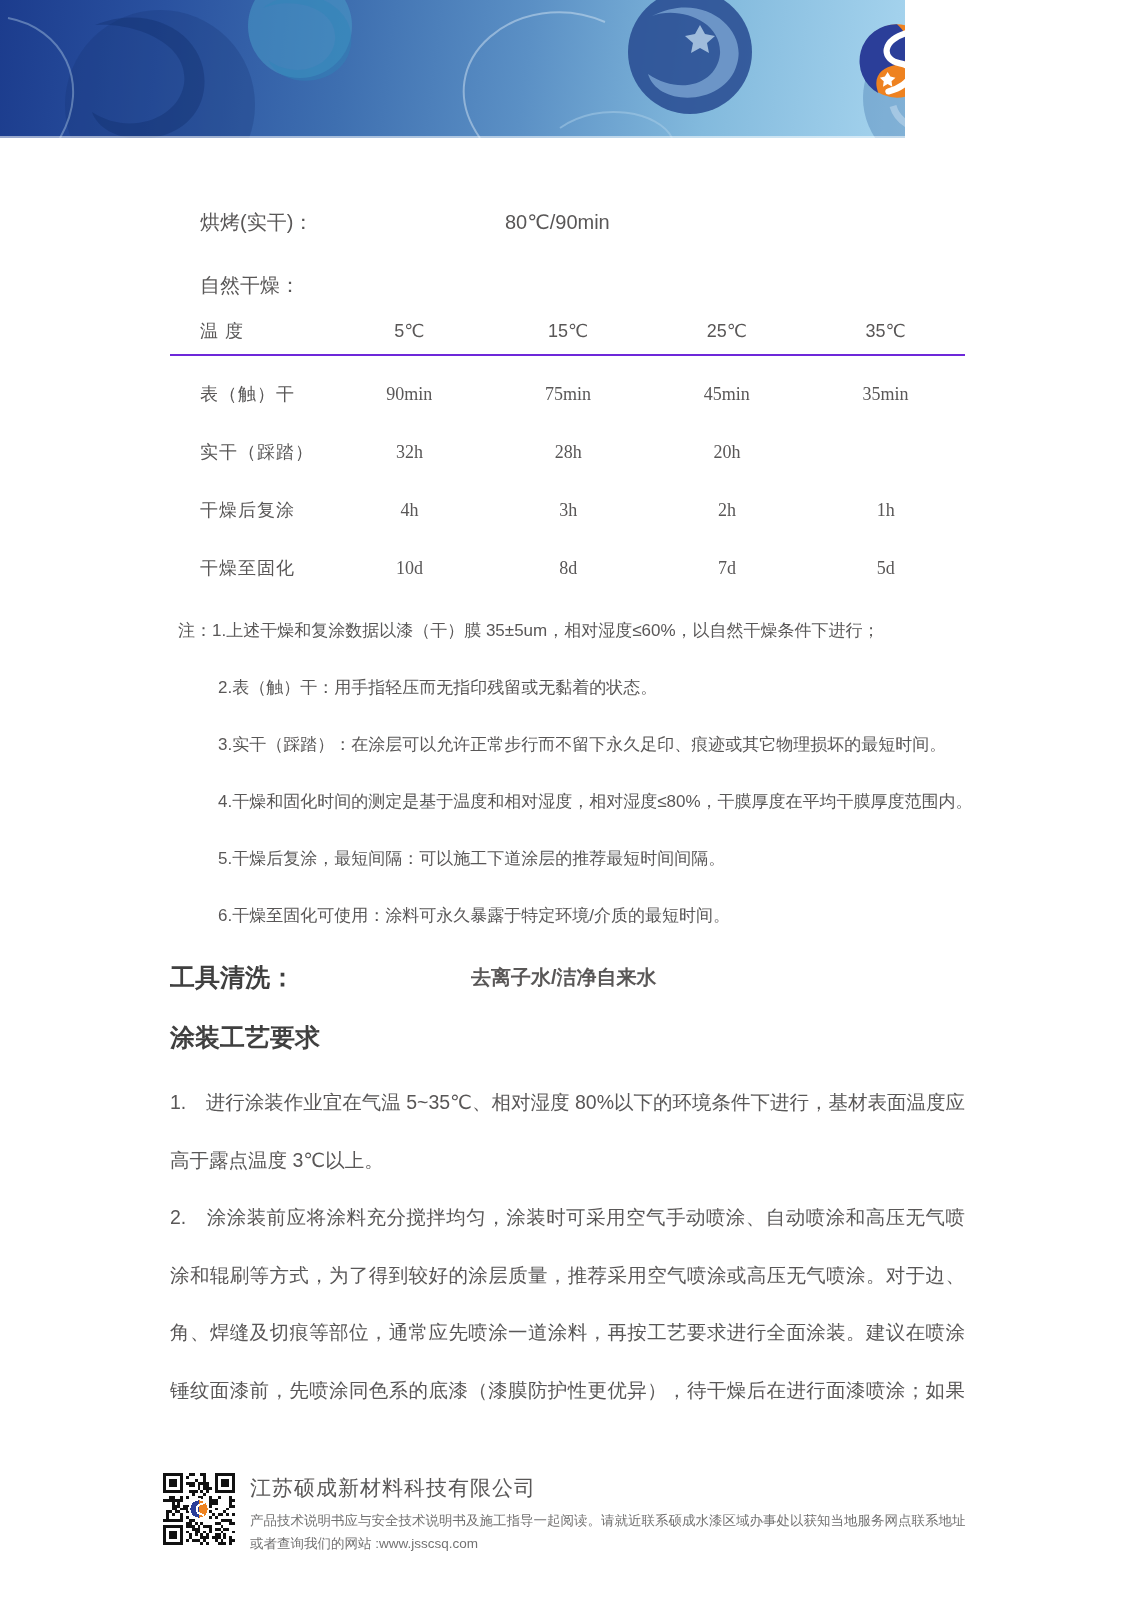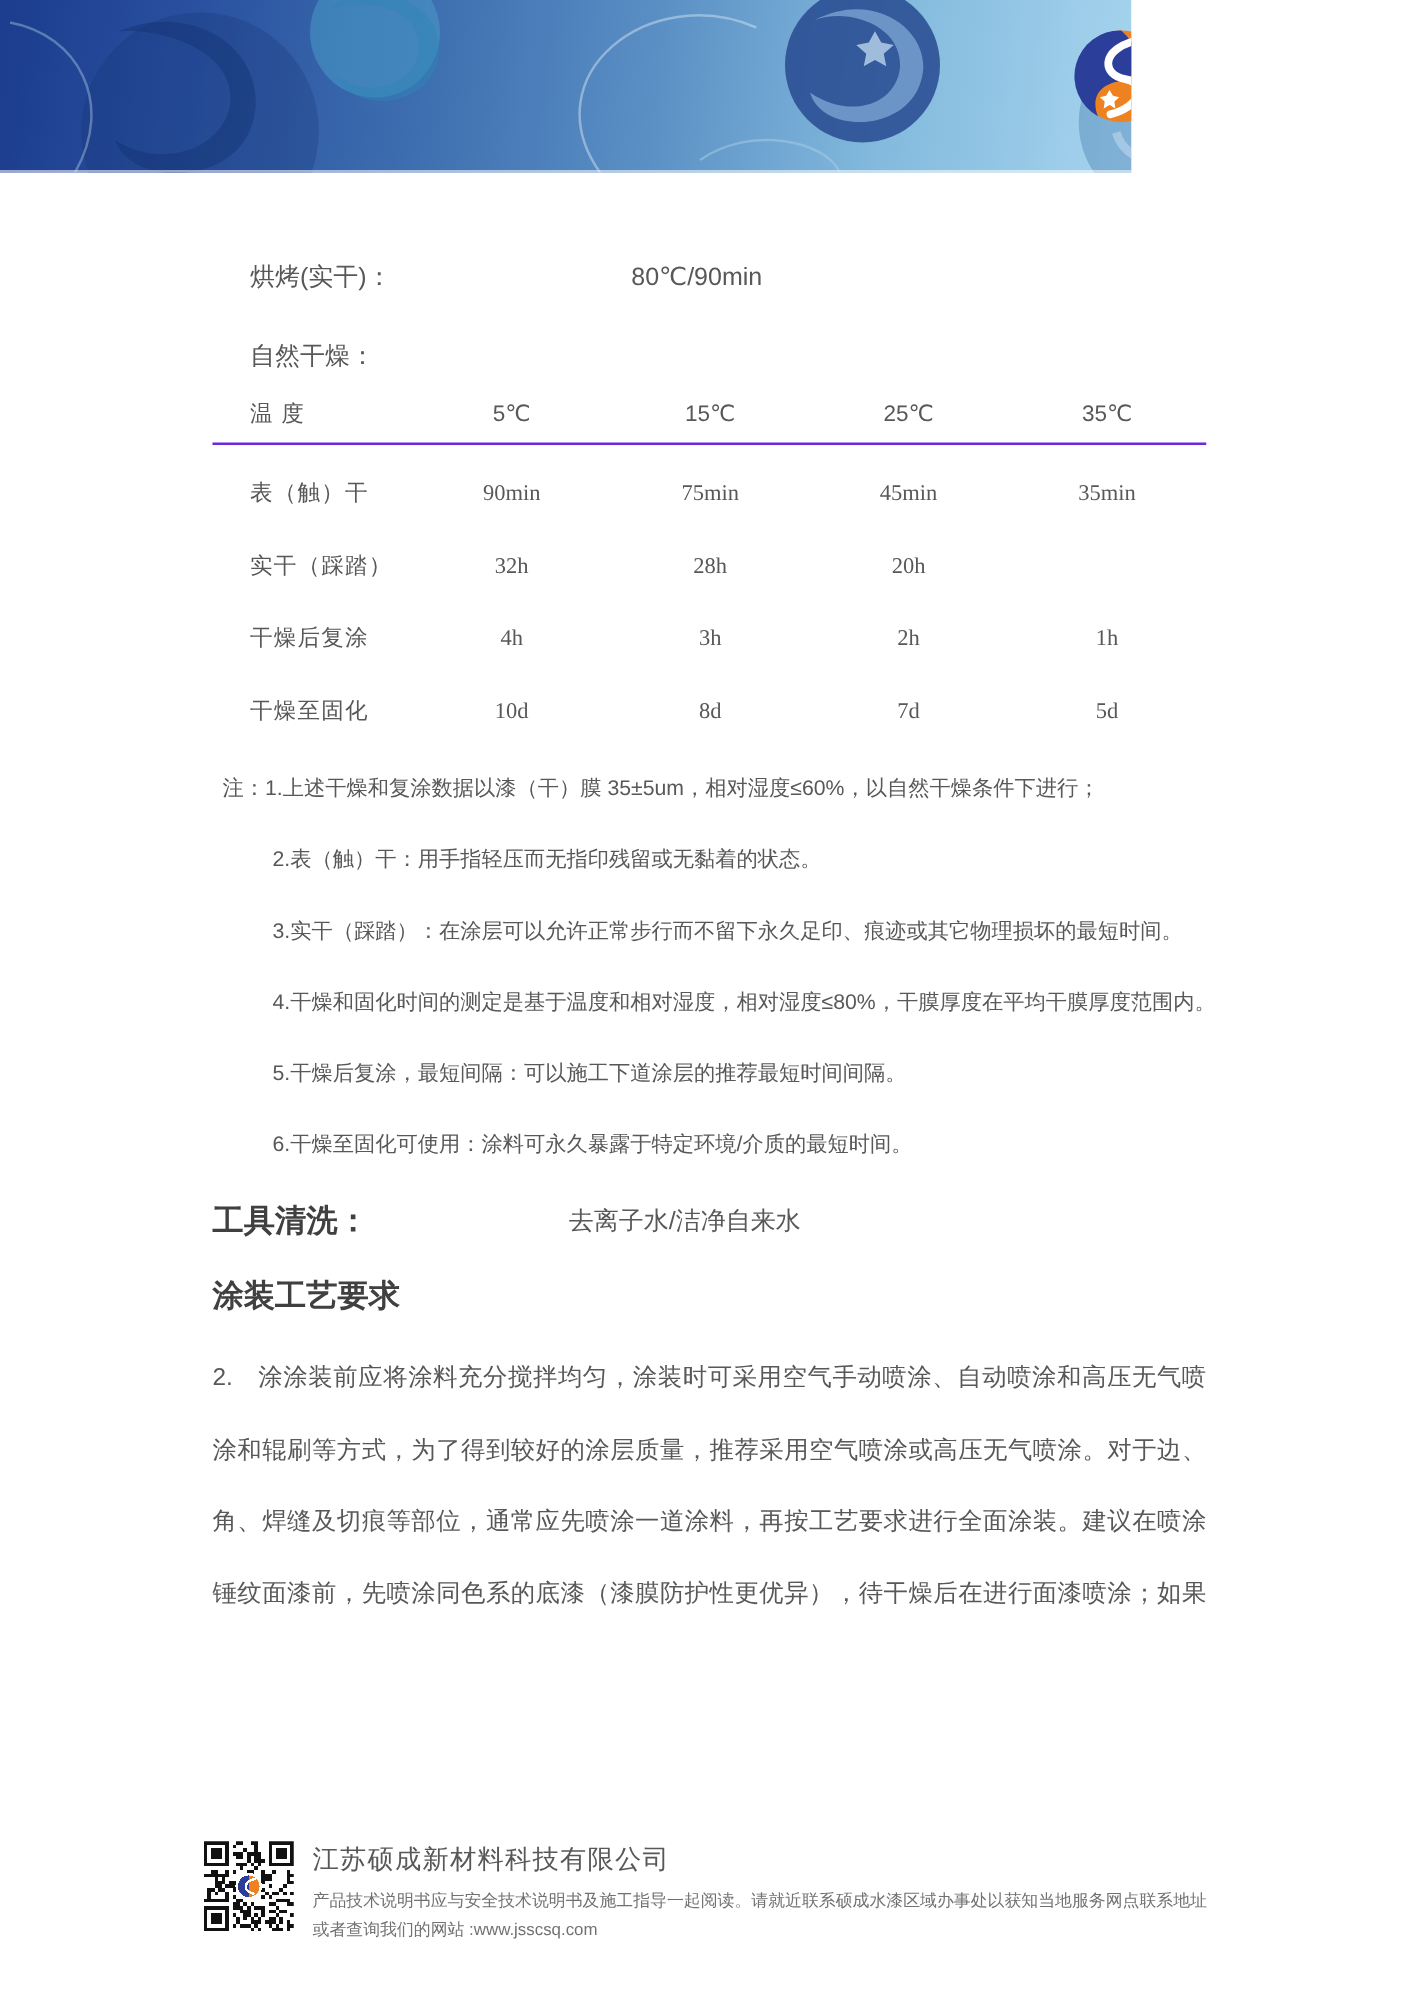--- a/index.html
+++ b/index.html
@@ -40,21 +40,21 @@
   .tc0{text-align:left;padding-left:30px;letter-spacing:1px;}
 
   
   .notes{position:absolute;left:178px;top:602px;width:787px;font-size:17px;line-height:57px;}
   .note-line{white-space:nowrap;}
   .note-line.indent{margin-left:40px;}
 
   
   .section-heading{font-size:25px;font-weight:bold;color:#404040;line-height:58px;}
   .row-tools{position:absolute;left:170px;top:948px;width:795px;height:58px;}
-  .tools-value{position:absolute;left:285px;top:0;font-size:20px;line-height:58px;color:#595757;font-weight:normal;}
+  .tools-value{position:absolute;left:301px;top:0;font-size:20px;line-height:58px;color:#595757;font-weight:bold;}
   .process-title{position:absolute;left:170px;top:1008px;}
 
   
   .paras{position:absolute;left:170px;top:1074px;width:795px;font-size:19.5px;
     line-height:57.5px;text-align:justify;}
   .para{margin:0;}
   .para.cutoff{text-align-last:justify;}
 
   
   .footer{position:absolute;left:163px;top:1473px;width:905px;height:95px;}
@@ -159,20 +159,21 @@
       <div class="note-line indent">6.干燥至固化可使用：涂料可永久暴露于特定环境/介质的最短时间。</div>
     </div>
 
   <div class="row-tools">
     <span class="section-heading">工具清洗：</span>
     <span class="tools-value">去离子水/洁净自来水</span>
   </div>
 
   <div class="section-heading process-title">涂装工艺要求</div>
   <div class="paras">
+      <p class="para">1.　进行涂装作业宜在气温 5~35℃、相对湿度 80%以下的环境条件下进行，基材表面温度应高于露点温度 3℃以上。</p>
       <p class="para cutoff">2.　涂涂装前应将涂料充分搅拌均匀，涂装时可采用空气手动喷涂、自动喷涂和高压无气喷涂和辊刷等方式，为了得到较好的涂层质量，推荐采用空气喷涂或高压无气喷涂。对于边、角、焊缝及切痕等部位，通常应先喷涂一道涂料，再按工艺要求进行全面涂装。建议在喷涂锤纹面漆前，先喷涂同色系的底漆（漆膜防护性更优异），待干燥后在进行面漆喷涂；如果</p>
     </div>
 
   <div class="footer">
     <svg class="qr" viewBox="0 0 25 25" shape-rendering="crispEdges" aria-hidden="true">
         <rect width="25" height="25" fill="#fff"></rect>
         <path d="M9 0h1v1h-1zM10 0h1v1h-1zM13 0h1v1h-1zM14 0h1v1h-1zM8 1h1v1h-1zM14 1h1v1h-1zM11 2h1v1h-1zM14 2h1v1h-1zM8 3h1v1h-1zM9 3h1v1h-1zM10 3h1v1h-1zM12 3h1v1h-1zM13 3h1v1h-1zM14 3h1v1h-1zM15 3h1v1h-1zM9 4h1v1h-1zM10 4h1v1h-1zM12 4h1v1h-1zM14 4h1v1h-1zM15 4h1v1h-1zM12 5h1v1h-1zM14 5h1v1h-1zM15 5h1v1h-1zM16 5h1v1h-1zM9 6h1v1h-1zM10 6h1v1h-1zM11 6h1v1h-1zM13 6h1v1h-1zM15 6h1v1h-1zM10 7h1v1h-1zM14 7h1v1h-1zM2 8h1v1h-1zM3 8h1v1h-1zM6 8h1v1h-1zM8 8h1v1h-1zM12 8h1v1h-1zM13 8h1v1h-1zM16 8h1v1h-1zM19 8h1v1h-1zM23 8h1v1h-1zM0 9h1v1h-1zM1 9h1v1h-1zM2 9h1v1h-1zM3 9h1v1h-1zM4 9h1v1h-1zM5 9h1v1h-1zM6 9h1v1h-1zM16 9h1v1h-1zM17 9h1v1h-1zM18 9h1v1h-1zM23 9h1v1h-1zM24 9h1v1h-1zM3 10h1v1h-1zM5 10h1v1h-1zM16 10h1v1h-1zM17 10h1v1h-1zM18 10h1v1h-1zM23 10h1v1h-1zM3 11h1v1h-1zM4 11h1v1h-1zM5 11h1v1h-1zM7 11h1v1h-1zM8 11h1v1h-1zM16 11h1v1h-1zM23 11h1v1h-1zM24 11h1v1h-1zM3 12h1v1h-1zM4 12h1v1h-1zM6 12h1v1h-1zM7 12h1v1h-1zM8 12h1v1h-1zM18 12h1v1h-1zM22 12h1v1h-1zM1 13h1v1h-1zM2 13h1v1h-1zM4 13h1v1h-1zM5 13h1v1h-1zM8 13h1v1h-1zM16 13h1v1h-1zM21 13h1v1h-1zM1 14h1v1h-1zM3 14h1v1h-1zM6 14h1v1h-1zM17 14h1v1h-1zM19 14h1v1h-1zM20 14h1v1h-1zM22 14h1v1h-1zM24 14h1v1h-1zM1 15h1v1h-1zM6 15h1v1h-1zM8 15h1v1h-1zM16 15h1v1h-1zM18 15h1v1h-1zM0 16h1v1h-1zM1 16h1v1h-1zM2 16h1v1h-1zM3 16h1v1h-1zM4 16h1v1h-1zM5 16h1v1h-1zM6 16h1v1h-1zM9 16h1v1h-1zM10 16h1v1h-1zM20 16h1v1h-1zM21 16h1v1h-1zM22 16h1v1h-1zM23 16h1v1h-1zM8 17h1v1h-1zM9 17h1v1h-1zM11 17h1v1h-1zM13 17h1v1h-1zM18 17h1v1h-1zM19 17h1v1h-1zM23 17h1v1h-1zM24 17h1v1h-1zM8 18h1v1h-1zM9 18h1v1h-1zM10 18h1v1h-1zM12 18h1v1h-1zM14 18h1v1h-1zM15 18h1v1h-1zM16 18h1v1h-1zM20 18h1v1h-1zM10 19h1v1h-1zM11 19h1v1h-1zM12 19h1v1h-1zM16 19h1v1h-1zM18 19h1v1h-1zM19 19h1v1h-1zM21 19h1v1h-1zM22 19h1v1h-1zM8 20h1v1h-1zM11 20h1v1h-1zM12 20h1v1h-1zM14 20h1v1h-1zM16 20h1v1h-1zM20 20h1v1h-1zM24 20h1v1h-1zM9 21h1v1h-1zM11 21h1v1h-1zM13 21h1v1h-1zM15 21h1v1h-1zM18 21h1v1h-1zM19 21h1v1h-1zM21 21h1v1h-1zM9 22h1v1h-1zM13 22h1v1h-1zM14 22h1v1h-1zM15 22h1v1h-1zM17 22h1v1h-1zM18 22h1v1h-1zM19 22h1v1h-1zM21 22h1v1h-1zM23 22h1v1h-1zM8 23h1v1h-1zM10 23h1v1h-1zM11 23h1v1h-1zM12 23h1v1h-1zM14 23h1v1h-1zM18 23h1v1h-1zM20 23h1v1h-1zM23 23h1v1h-1zM24 23h1v1h-1zM13 24h1v1h-1zM15 24h1v1h-1zM19 24h1v1h-1zM20 24h1v1h-1zM21 24h1v1h-1zM23 24h1v1h-1z" fill="#111"></path>
         <rect x="0" y="0" width="7" height="7" fill="#111"></rect>
         <rect x="1" y="1" width="5" height="5" fill="#fff"></rect>
         <rect x="2" y="2" width="3" height="3" fill="#111"></rect>

